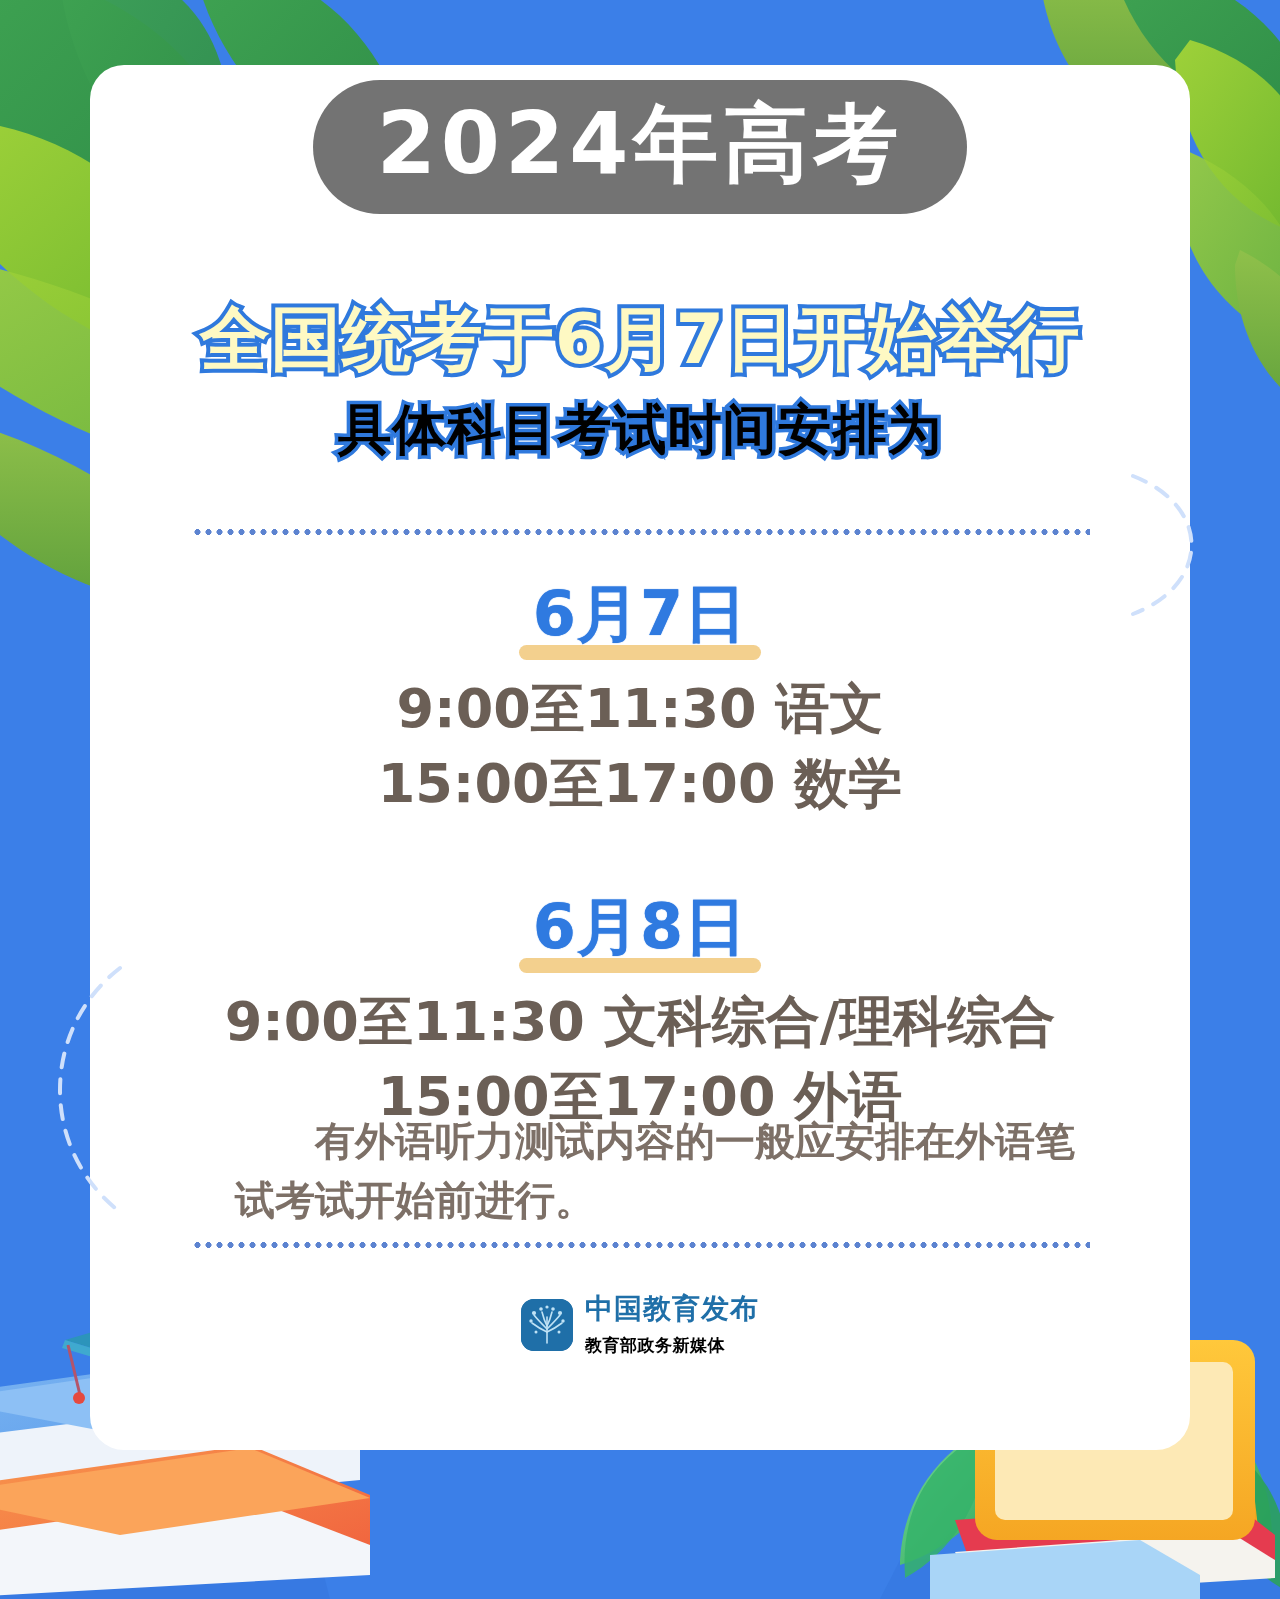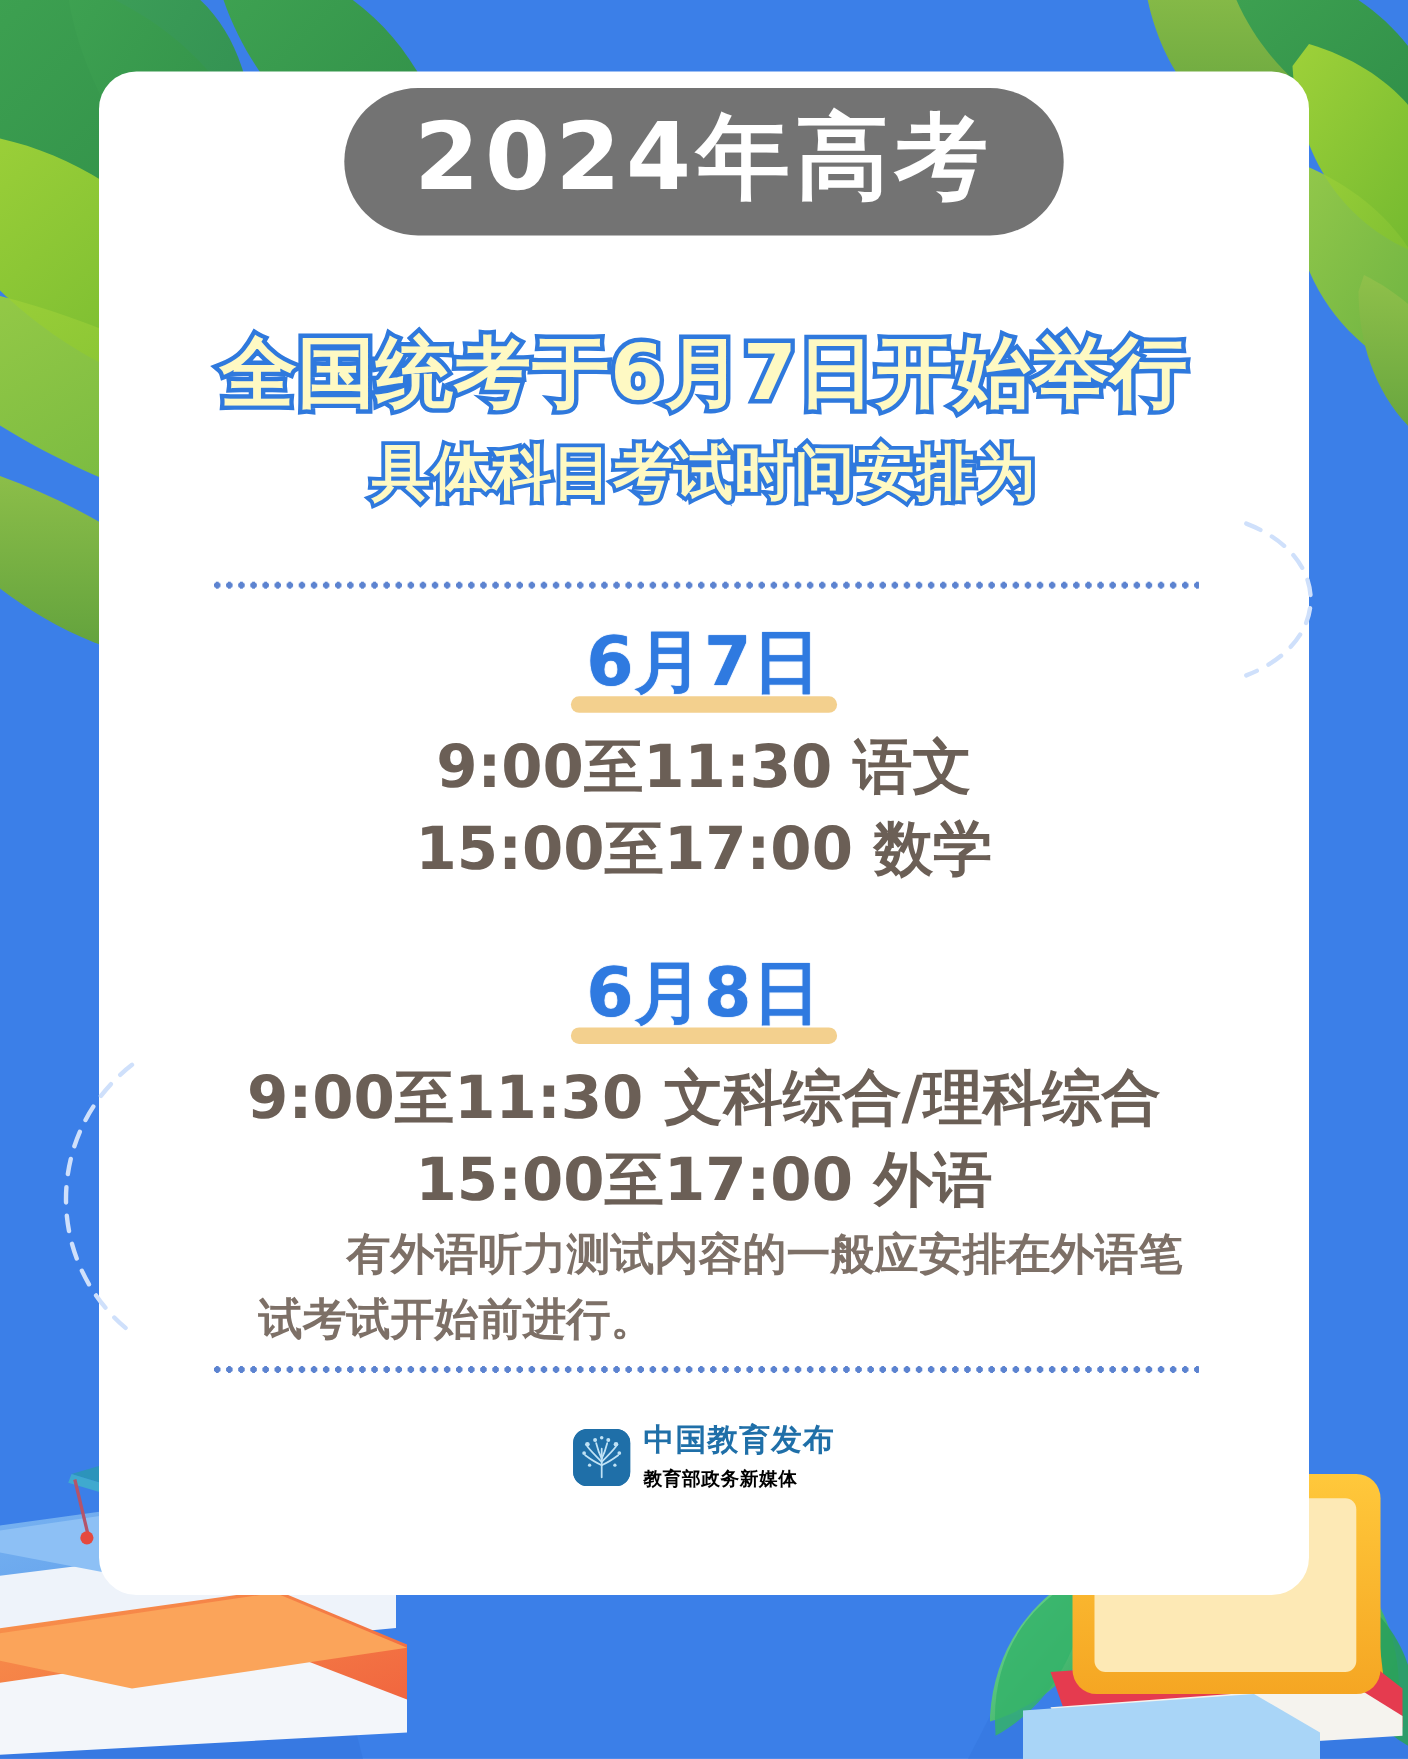--- a/index.html
+++ b/index.html
@@ -59,21 +59,21 @@
     line-height:1.12;
     -webkit-text-stroke:8px #2f79dd;
     paint-order:stroke fill;
     font-family:"DejaVu Sans","Liberation Sans",sans-serif;
     white-space:nowrap;
   }
   .subheadline{
     margin-top:16px;
     font-size:54px;
     font-weight:bold;
-    color:#fef9c3;
+    color:#000000;
     letter-spacing:1px;
     -webkit-text-stroke:7px #2f79dd;
     paint-order:stroke fill;
     font-family:"DejaVu Sans","Liberation Sans",sans-serif;
     white-space:nowrap;
   }
 
   
   .dots{
     position:absolute;z-index:8;
@@ -86,20 +86,21 @@
   .dots-top{top:527px;}
   .dots-bottom{top:1240px;}
 
   
   .schedule{position:absolute;left:90px;top:560px;width:1100px;z-index:8;text-align:center;}
   .day-block{margin-bottom:0;}
   .day-head{
     display:inline-block;position:relative;
     padding:0 14px 6px;
     margin-bottom:10px;
+    margin-top:12px;
   }
   .day-label{
     position:relative;z-index:2;
     font-size:62px;font-weight:bold;
     color:#2f7ae0;
     letter-spacing:1px;
     font-family:"DejaVu Sans","Liberation Sans",sans-serif;
     text-shadow:0 0 1px #2f7ae0;
   }
   .day-underline{

